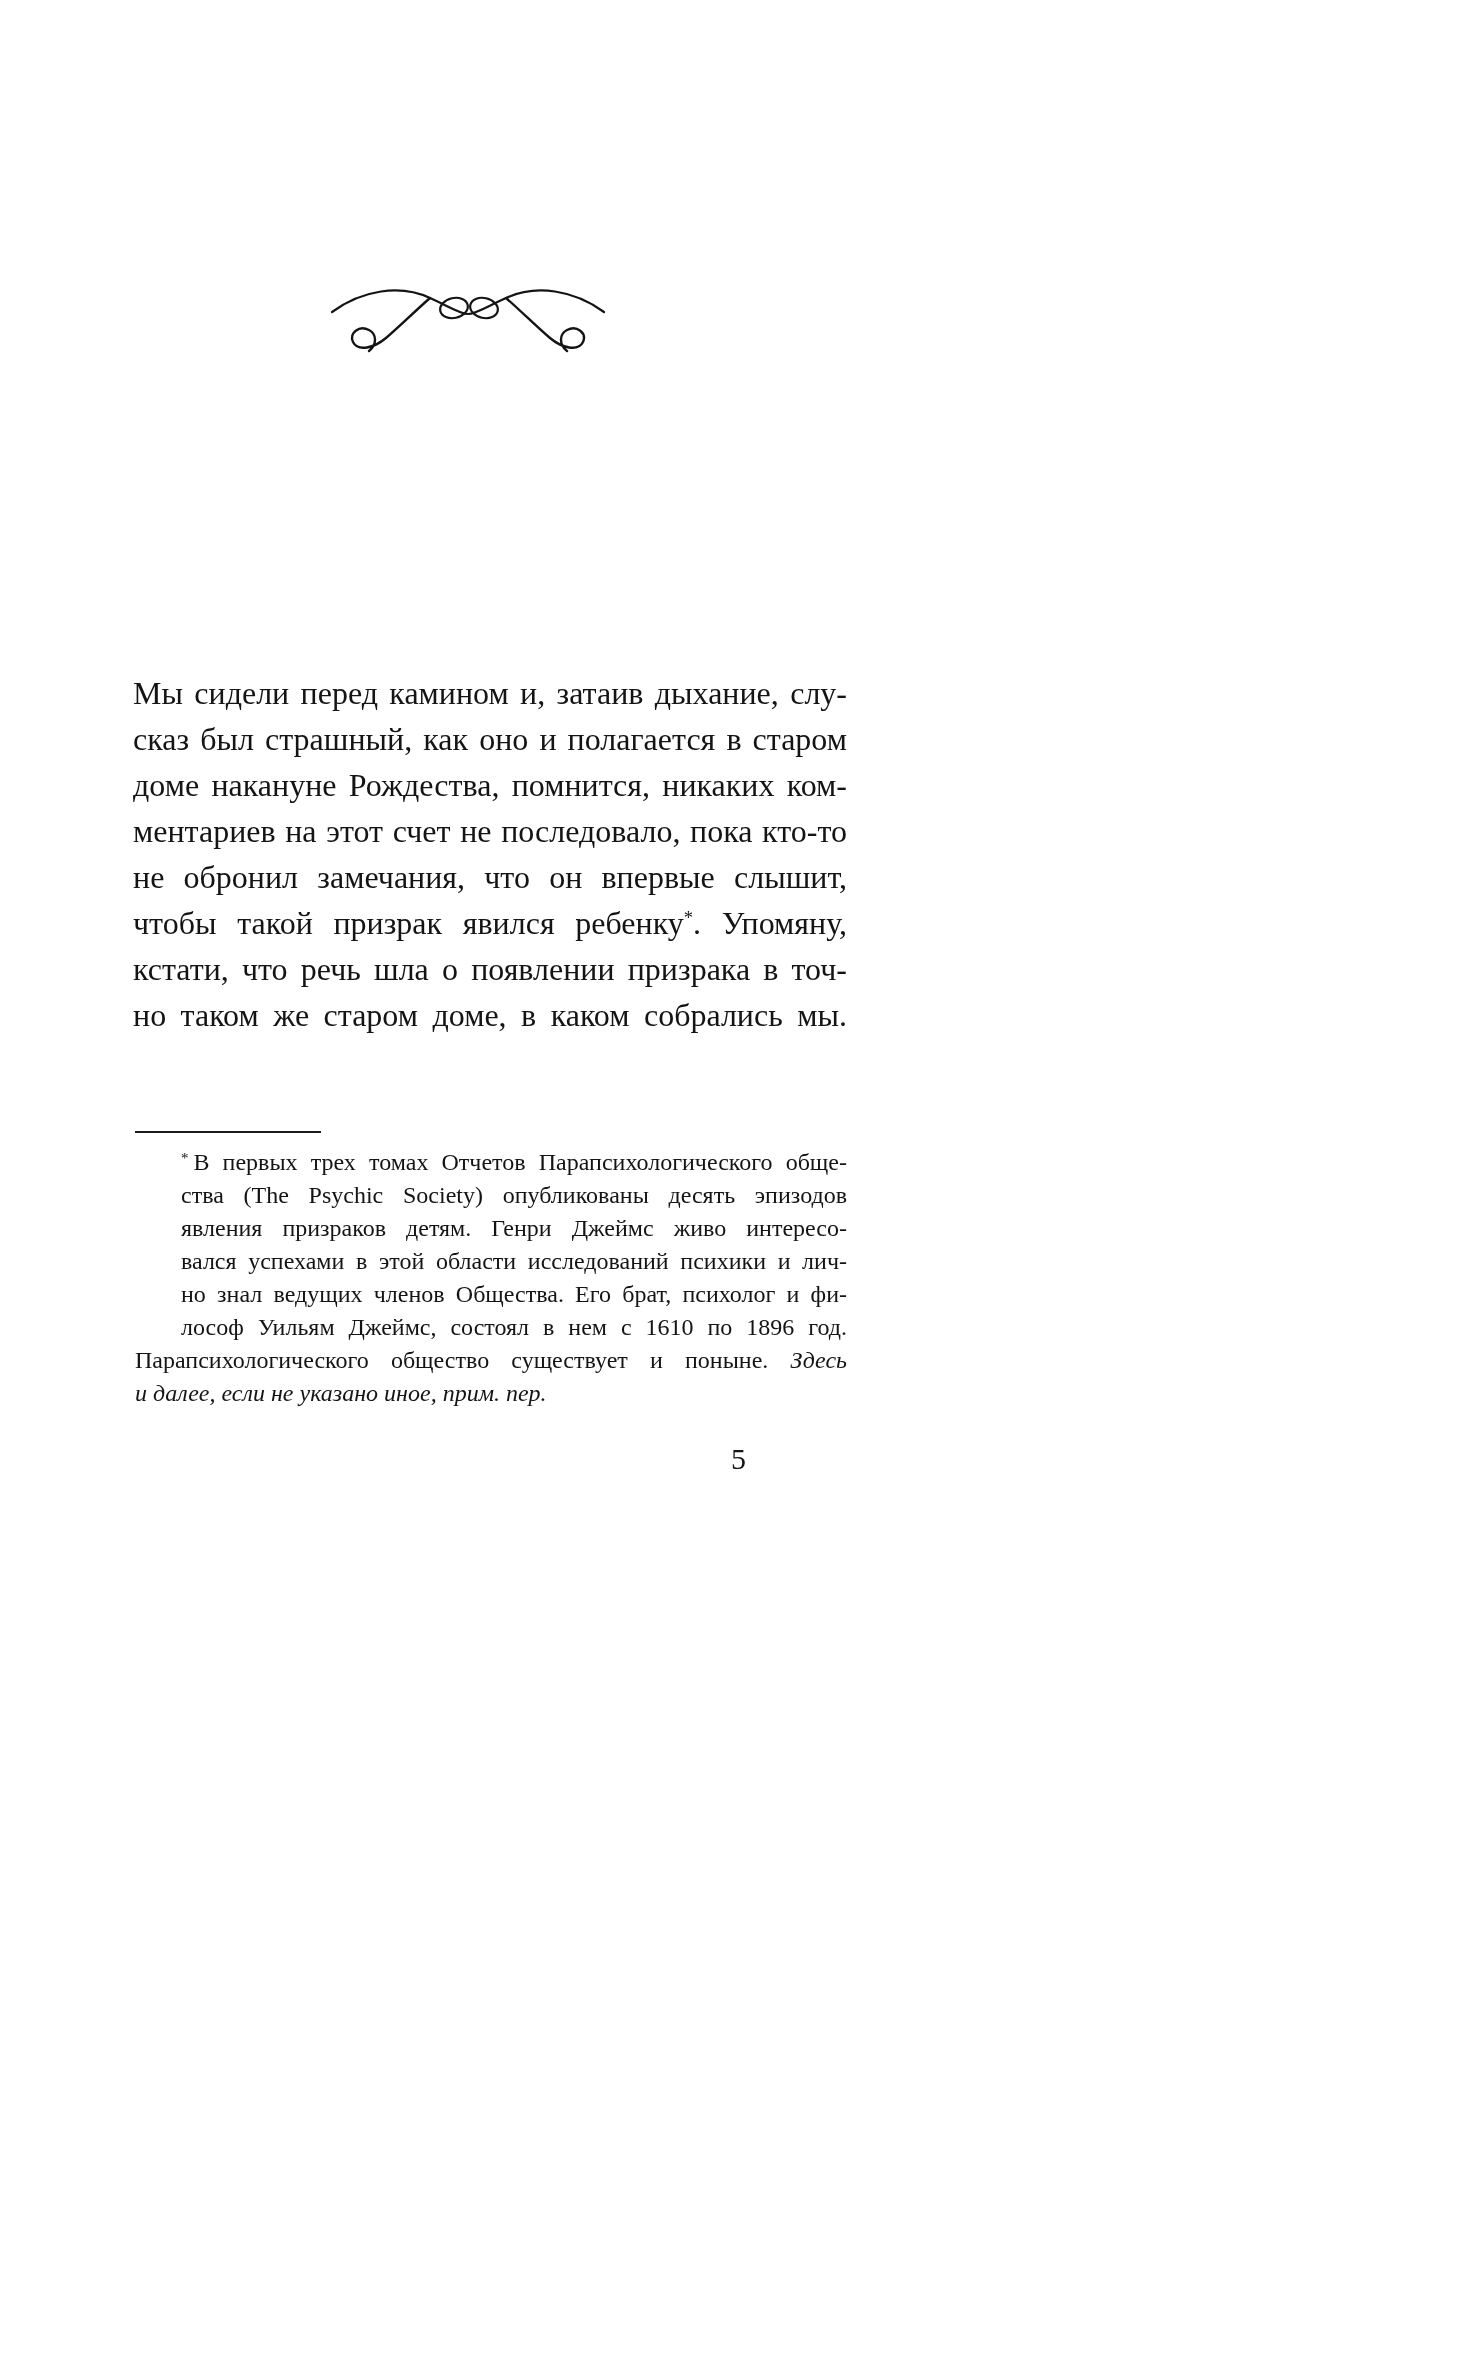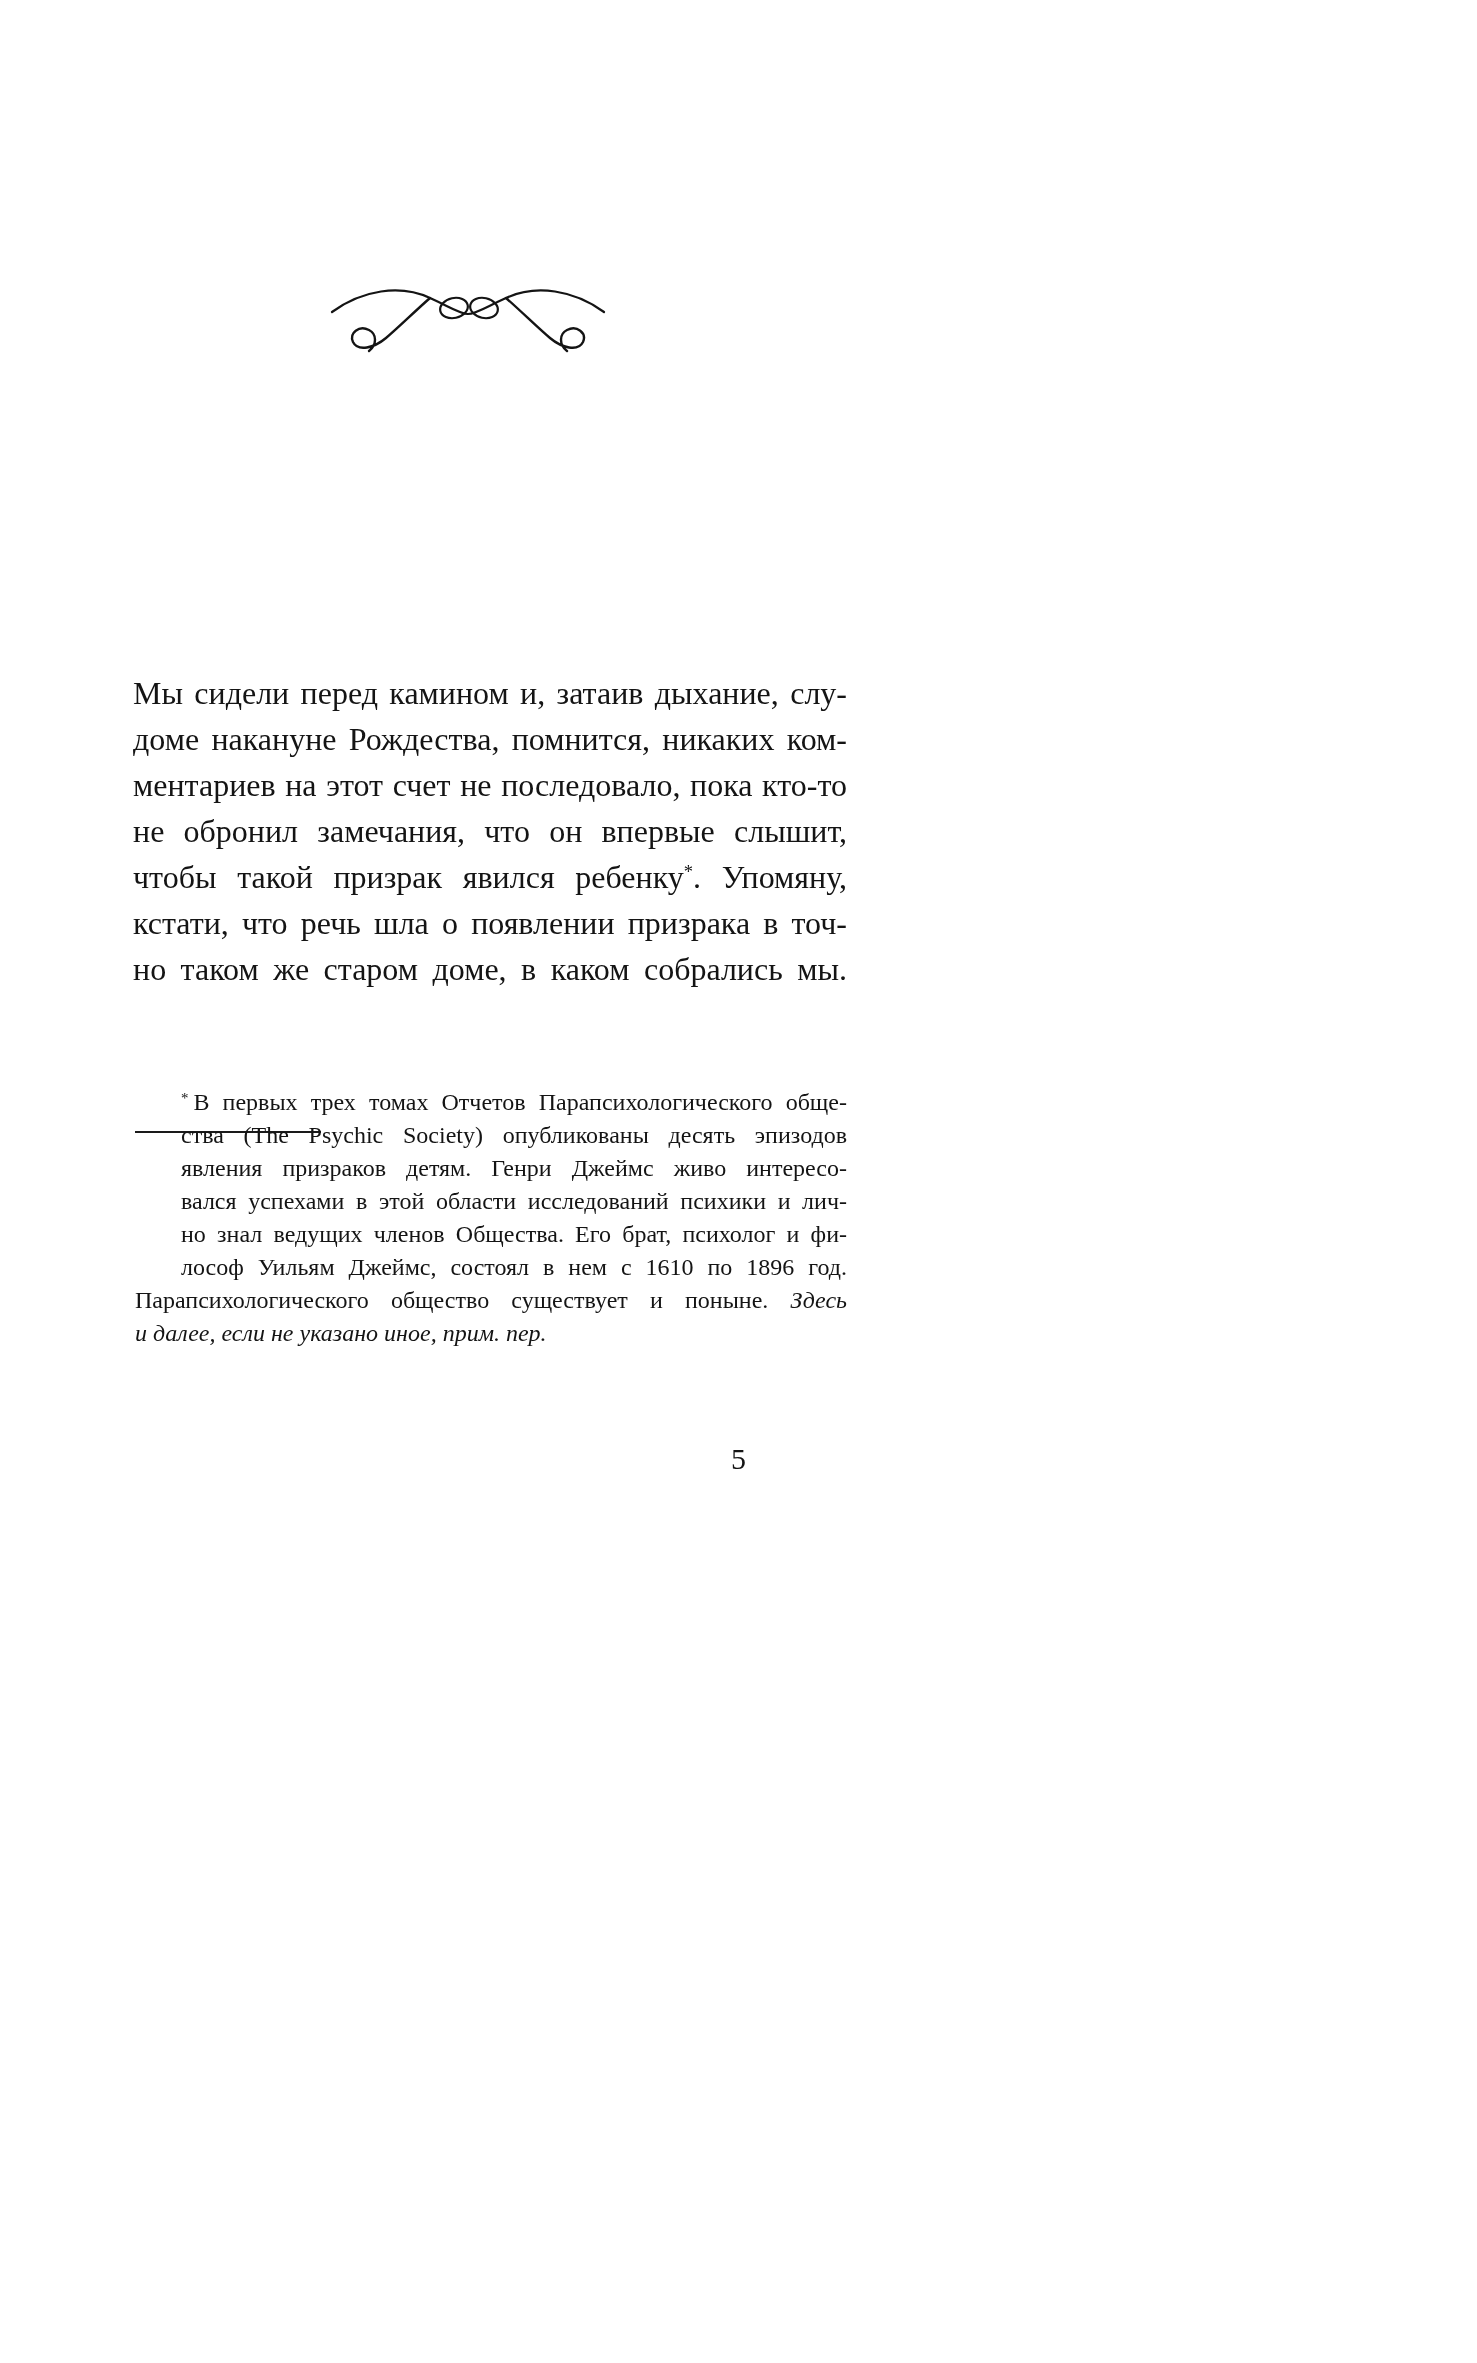--- a/index.html
+++ b/index.html
@@ -50,21 +50,21 @@
   .fn-rule {
     position: absolute;
     left: 135px;
     top: 1131px;
     width: 186px;
     border-top: 2px solid #1a1a1a;
   }
   .footnote {
     position: absolute;
     left: 135px;
-    top: 1086px;
+    top: 1146px;
     width: 712px;
     font-size: 24px;
     line-height: 33px;
   }
   .fn-line {
     text-align: justify;
     text-align-last: justify;
   }
   .fn-line.indent {
     margin-left: 46px;
@@ -105,20 +105,21 @@
       <path d="M4 30 C 34 8, 72 2, 102 16 C 120 24, 132 32, 140 32 C 148 32, 160 24, 178 16 C 208 2, 246 8, 276 30" stroke-width="2.2"></path>
       <ellipse cx="126" cy="26" rx="14" ry="10" stroke-width="2.2" transform="rotate(-12 126 26)"></ellipse>
       <ellipse cx="156" cy="26" rx="14" ry="10" stroke-width="2.2" transform="rotate(12 156 26)"></ellipse>
       <path d="M102 16 C 86 30, 70 46, 58 56 C 46 66, 30 70, 25 60 C 21 51, 31 43, 41 48 C 49 52, 49 63, 41 69" stroke-width="2.4"></path>
       <path d="M178 16 C 194 30, 210 46, 222 56 C 234 66, 250 70, 255 60 C 259 51, 249 43, 239 48 C 231 52, 231 63, 239 69" stroke-width="2.4"></path>
     </svg>
   </div>
 
   <div class="main-text">
     <div class="line">Мы сидели перед камином и, затаив дыхание, слу-</div>
+    <div class="line">сказ был страшный, как оно и полагается в старом</div>
     <div class="line">доме накануне Рождества, помнится, никаких ком-</div>
     <div class="line">ментариев на этот счет не последовало, пока кто-то</div>
     <div class="line">не обронил замечания, что он впервые слышит,</div>
     <div class="line"><span>чтобы такой призрак явился ребенку</span><span class="sup">*</span><span>. Упомяну,</span></div>
     <div class="line">кстати, что речь шла о появлении призрака в точ-</div>
     <div class="line">но таком же старом доме, в каком собрались мы.</div>
   </div>
 
   <div class="fn-rule"></div>
 

